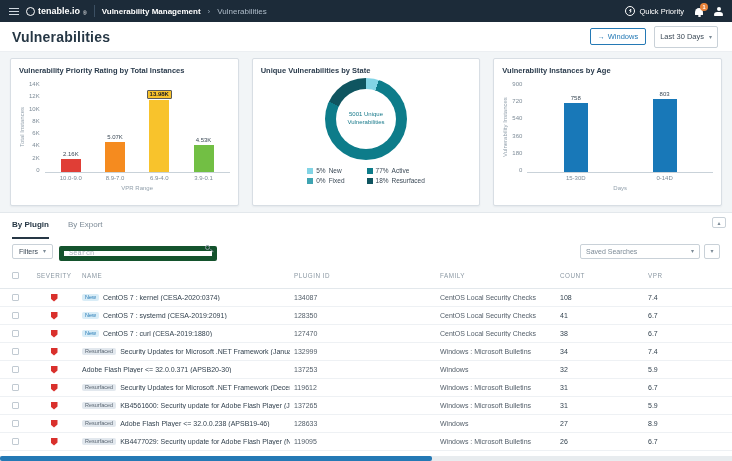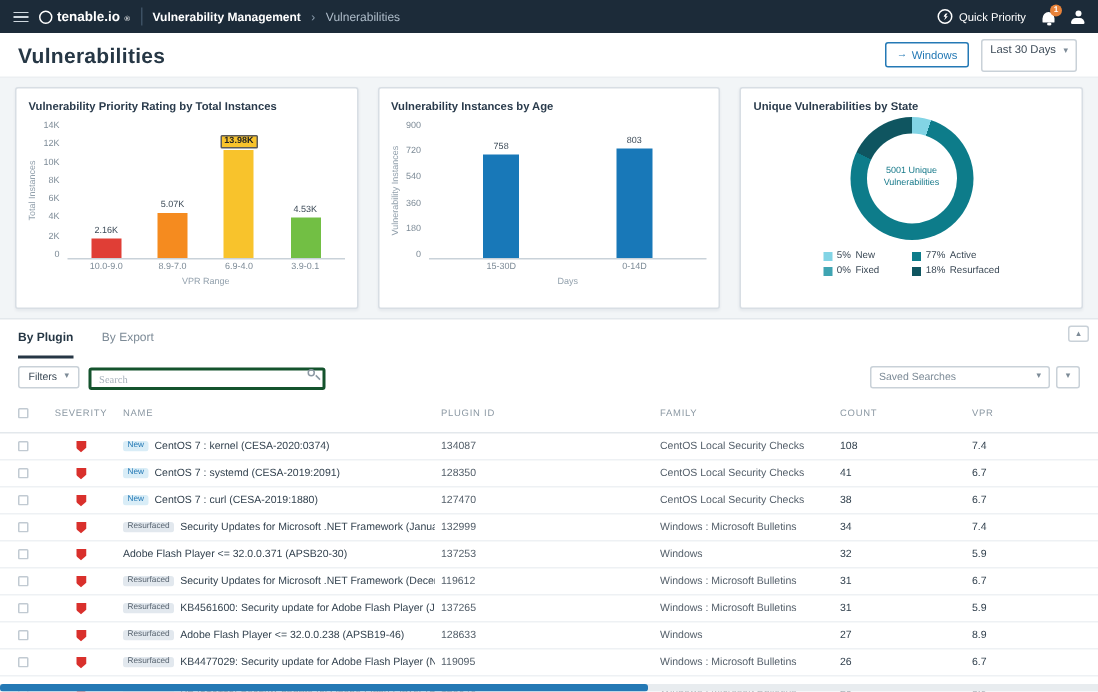--- a/index.html
+++ b/index.html
@@ -28,21 +28,21 @@
   .user{width:9px;height:9px;position:relative;cursor:pointer}
   .user:before{content:"";position:absolute;top:0;left:2.5px;width:4px;height:4px;border-radius:50%;background:#fff}
   .user:after{content:"";position:absolute;bottom:0;left:0;width:9px;height:4px;border-radius:4px 4px 1px 1px;background:#fff}
 
   
   .pagehead{position:absolute;top:22px;left:0;right:0;height:30px;background:#fff;display:flex;align-items:center;padding:0 14px 0 12px;border-bottom:1px solid #eceff2}
   .page-title{font-size:14px;font-weight:bold;color:#263745;letter-spacing:.2px}
   .export-btn{margin-left:auto;height:17px;border:1px solid #2479b5;border-radius:2px;background:#fff;color:#2479b5;font-size:7.5px;display:flex;align-items:center;gap:3px;padding:0 7px;cursor:pointer;font-family:inherit}
   .cex{font-style:normal;font-size:7px;line-height:1}
   .cex:before{content:"\2192"}
-  .range-select{margin-left:8px;height:17px;min-width:56px;border:1px solid #c9d1d8;border-radius:2px;background:#fff;color:#3c4a57;font-size:7.5px;display:flex;align-items:flex-end;gap:5px;padding:10px 5px;cursor:pointer}
+  .range-select{margin-left:8px;height:17px;min-width:56px;border:1px solid #c9d1d8;border-radius:2px;background:#fff;color:#3c4a57;font-size:7.5px;display:flex;align-items:center;gap:5px;padding:10px 5px;cursor:pointer}
   .cdn,.cup{font-style:normal;line-height:1;color:#7d8b97;font-size:6px}
   .cdn:before{content:"\25BE"}
   .cup:before{content:"\25B4"}
 
   
   .cards{position:absolute;top:58px;left:10px;right:10px;display:flex;gap:13px}
   .card{flex:1;height:148px;background:#fff;border:1px solid #d8dee4;border-radius:2px;box-shadow:0 1px 2px rgba(20,40,60,.06);padding:7px 8px;position:relative}
   .card-title{font-size:7.5px;font-weight:bold;color:#2a3b4c}
 
   
@@ -70,21 +70,21 @@
 
   
   .panel{position:absolute;top:212px;left:0;right:0;bottom:0;background:#fff;border-top:1px solid #e3e8ec}
   .tabs{display:flex;gap:19px;padding:7px 12px 0;height:26px}
   .tab{font-size:8px;color:#7d8b97;padding-bottom:4px;cursor:pointer}
   .tab.active{color:#263745;font-weight:bold;border-bottom:2px solid #263745}
   .collapse-btn{position:absolute;top:4px;right:6px;width:14px;height:11px;border:1px solid #c9d1d8;border-radius:2px;background:#fff;display:flex;align-items:center;justify-content:center;cursor:pointer}
   .filterbar{display:flex;align-items:center;padding:4px 12px;gap:6px;height:24px}
   .filters-btn{height:15px;border:1px solid #c9d1d8;border-radius:2px;background:#fff;font-size:7px;color:#3c4a57;display:flex;align-items:center;gap:5px;padding:0 6px;cursor:pointer;font-family:inherit}
   .search{position:relative;width:158px}
-  .search input{width:100%;height:15px;border:2px solid #14532d;border-radius:2px;font-size:7px;padding:0 16px 0 5px;color:#3c4a57;font-family:Liberation Serif, serif;outline:none}
+  .search input{width:100%;height:15px;border:5px solid #14532d;border-radius:2px;font-size:7px;padding:0 16px 0 5px;color:#3c4a57;font-family:Liberation Mono, monospace;outline:none}
   .search input::placeholder{color:#a6b1bb}
   .mag{position:absolute;right:7px;top:4px;width:5px;height:5px;border:1px solid #8b98a3;border-radius:50%}
   .mag:after{content:"";position:absolute;left:4px;top:4px;width:3.5px;height:1px;background:#8b98a3;transform:rotate(45deg)}
   .saved{margin-left:auto;display:flex;align-items:center;gap:4px}
   .saved-select{width:120px;height:15px;border:1px solid #c9d1d8;border-radius:2px;background:#fff;font-size:7px;color:#7d8b97;display:flex;align-items:center;justify-content:space-between;padding:0 5px;cursor:pointer}
   .more-btn{width:16px;height:15px;border:1px solid #c9d1d8;border-radius:2px;background:#fff;display:flex;align-items:center;justify-content:center;cursor:pointer}
 
   
   .thead,.tr{display:flex;align-items:center}
   .thead{height:26px;border-bottom:1px solid #e3e8ec;font-size:6.3px;color:#8b98a3;letter-spacing:.5px}
@@ -191,20 +191,53 @@
             <span>8.9-7.0</span>
             <span>6.9-4.0</span>
             <span>3.9-0.1</span>
           </div>
           <div class="xlab">VPR Range</div>
         </div>
       </div>
     </div>
 
     <div class="card">
+      <div class="card-title">Unique Vulnerabilities by State</div>
+      <div class="donut-wrap">
+        <div class="donut" style="background: conic-gradient(rgb(130, 212, 229) 0%, rgb(130, 212, 229) 5%, rgb(13, 124, 138) 5%, rgb(13, 124, 138) 82%, rgb(63, 164, 178) 82%, rgb(63, 164, 178) 82%, rgb(15, 85, 96) 82%, rgb(15, 85, 96) 100%);">
+          <div class="hole">
+            <span>5001 Unique Vulnerabilities</span>
+          </div>
+        </div>
+        <div class="legend">
+          <span class="li">
+            <i class="sw" style="background: rgb(130, 212, 229);"></i>
+            <span>5%</span>
+            <span>New</span>
+          </span>
+          <span class="li">
+            <i class="sw" style="background: rgb(13, 124, 138);"></i>
+            <span>77%</span>
+            <span>Active</span>
+          </span>
+          <span class="li">
+            <i class="sw" style="background: rgb(63, 164, 178);"></i>
+            <span>0%</span>
+            <span>Fixed</span>
+          </span>
+          <span class="li">
+            <i class="sw" style="background: rgb(15, 85, 96);"></i>
+            <span>18%</span>
+            <span>Resurfaced</span>
+          </span>
+        </div>
+      </div>
+    </div>
+
+    <div class="card">
       <div class="card-title">Vulnerability Instances by Age</div>
       <div class="bchart">
         <span class="ylab">Vulnerability Instances</span>
         <div class="yticks">
           <span>900</span>
           <span>720</span>
           <span>540</span>
           <span>360</span>
           <span>180</span>
           <span>0</span>
@@ -218,53 +251,20 @@
             <div class="slot">
               <span class="bar-val">803</span>
               <div class="bar w2" style="height: 89.2222%; background: rgb(24, 120, 184);"></div>
             </div>
           </div>
           <div class="xticks">
             <span>15-30D</span>
             <span>0-14D</span>
           </div>
           <div class="xlab">Days</div>
-        </div>
-      </div>
-    </div>
-
-    <div class="card">
-      <div class="card-title">Unique Vulnerabilities by State</div>
-      <div class="donut-wrap">
-        <div class="donut" style="background: conic-gradient(rgb(130, 212, 229) 0%, rgb(130, 212, 229) 5%, rgb(13, 124, 138) 5%, rgb(13, 124, 138) 82%, rgb(63, 164, 178) 82%, rgb(63, 164, 178) 82%, rgb(15, 85, 96) 82%, rgb(15, 85, 96) 100%);">
-          <div class="hole">
-            <span>5001 Unique Vulnerabilities</span>
-          </div>
-        </div>
-        <div class="legend">
-          <span class="li">
-            <i class="sw" style="background: rgb(130, 212, 229);"></i>
-            <span>5%</span>
-            <span>New</span>
-          </span>
-          <span class="li">
-            <i class="sw" style="background: rgb(13, 124, 138);"></i>
-            <span>77%</span>
-            <span>Active</span>
-          </span>
-          <span class="li">
-            <i class="sw" style="background: rgb(63, 164, 178);"></i>
-            <span>0%</span>
-            <span>Fixed</span>
-          </span>
-          <span class="li">
-            <i class="sw" style="background: rgb(15, 85, 96);"></i>
-            <span>18%</span>
-            <span>Resurfaced</span>
-          </span>
         </div>
       </div>
     </div>
   </div>
 
   <div class="panel">
     <button class="collapse-btn">
         <i class="cup"></i>
       </button>
 

